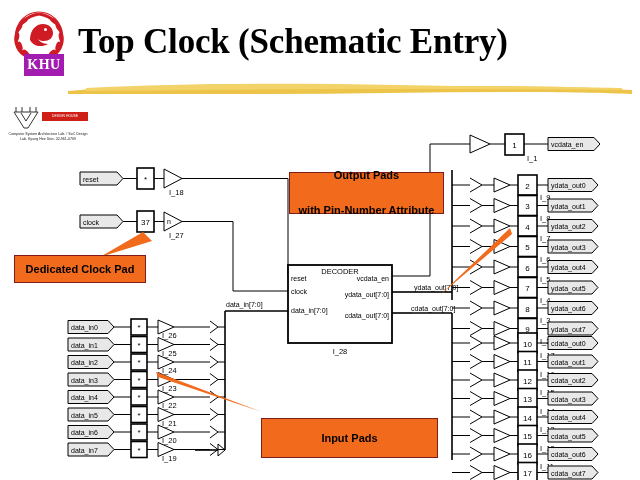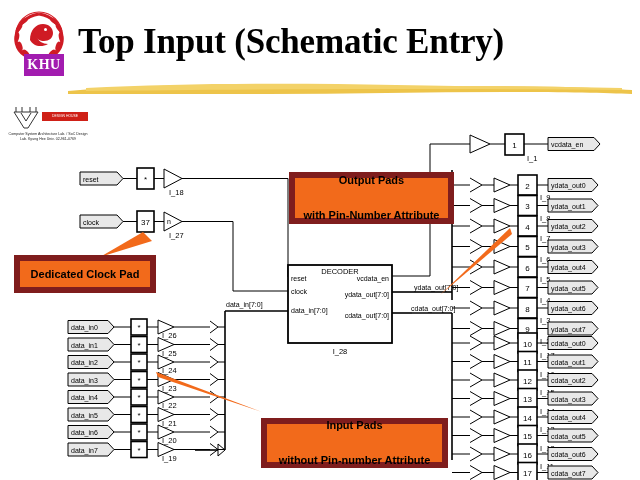--- a/index.html
+++ b/index.html
@@ -25,21 +25,21 @@
   #corp .redbar span{display:block;font-size:3.4px;color:#ffffff;line-height:9px;
                      text-align:center;font-family:"Liberation Sans",sans-serif;}
   #corp .corptext{position:absolute;left:2px;top:28px;width:80px;
                   font-size:3.6px;line-height:4.6px;color:#222;text-align:center;}
 
   
   #sch{position:absolute;left:0;top:100px;width:640px;height:380px;}
   #sch svg{display:block;}
 
   
-  .callout{position:absolute;background:#f26a1b;border:6px solid #7f1d1d;
+  .callout{position:absolute;background:#f26a1b;border:1px solid #7f1d1d;
            color:#000000;font-weight:bold;font-size:11px;text-align:center;
            display:flex;flex-direction:column;align-items:center;justify-content:center;
            line-height:13px;font-family:"Liberation Sans",sans-serif;}
   #co-clock{left:14px;top:255px;width:130px;height:26px;text-align:center;}
   #co-out{left:289px;top:172px;width:153px;height:40px;}
   #co-in{left:261px;top:418px;width:175px;height:38px;}
   .callout .l2{display:block;margin-top:22px;}
 </style>
 </head>
 <body>
@@ -63,21 +63,21 @@
         <ellipse cx="42" cy="43" rx="4.4" ry="2.1" transform="rotate(135 42 43)"></ellipse>
         <ellipse cx="44" cy="11" rx="4.4" ry="2.1" transform="rotate(35 44 11)"></ellipse>
       </g>
       <path d="M20 30 C20 20 26 14 33 14 C39 14 43 18 43 23 C43 28 39 31 34 31 C30 31 27 29 26 26
                C28 31 33 34 38 34 C31 38 23 36 20 30 Z" fill="#cf1b24"></path>
       <circle cx="35.5" cy="19.5" r="1.5" fill="#ffffff"></circle>
     </svg>
     <div class="khu-box">KHU</div>
   </div>
 
-  <div id="title">Top Input (Schematic Entry)</div>
+  <div id="title">Top Clock (Schematic Entry)</div>
 
   <svg id="brush" viewBox="0 0 568 16" preserveAspectRatio="none">
     <path d="M2 11 C70 5 150 4 250 6 C340 8 420 5 500 7 C530 8 550 9 566 10
              L566 14 C540 13 500 12 440 12 C360 12 280 14 200 14 C130 14 60 14 2 14 Z" fill="#edc44a"></path>
     <path d="M20 8 C120 3 230 3 330 5 C420 7 490 6 556 8 L556 10 C480 9 400 9 320 9
              C220 9 110 10 20 11 Z" fill="#f3d268"></path>
   </svg>
 
   <div id="corp">
     <svg viewBox="0 0 36 26" width="36" height="26" style="position:absolute;left:2px;top:0;">
@@ -520,16 +520,15 @@
     <span class="l1">Dedicated Clock Pad</span>
   </div>
 
   <div class="callout" id="co-out">
     <span class="l1">Output Pads</span>
     <span class="l2">with Pin-Number Attribute</span>
   </div>
 
   <div class="callout" id="co-in">
     <span class="l1">Input Pads</span>
-    <span class="l2">without Pin-number Attribute</span>
   </div>
 
 </div>
 
 </body></html>

